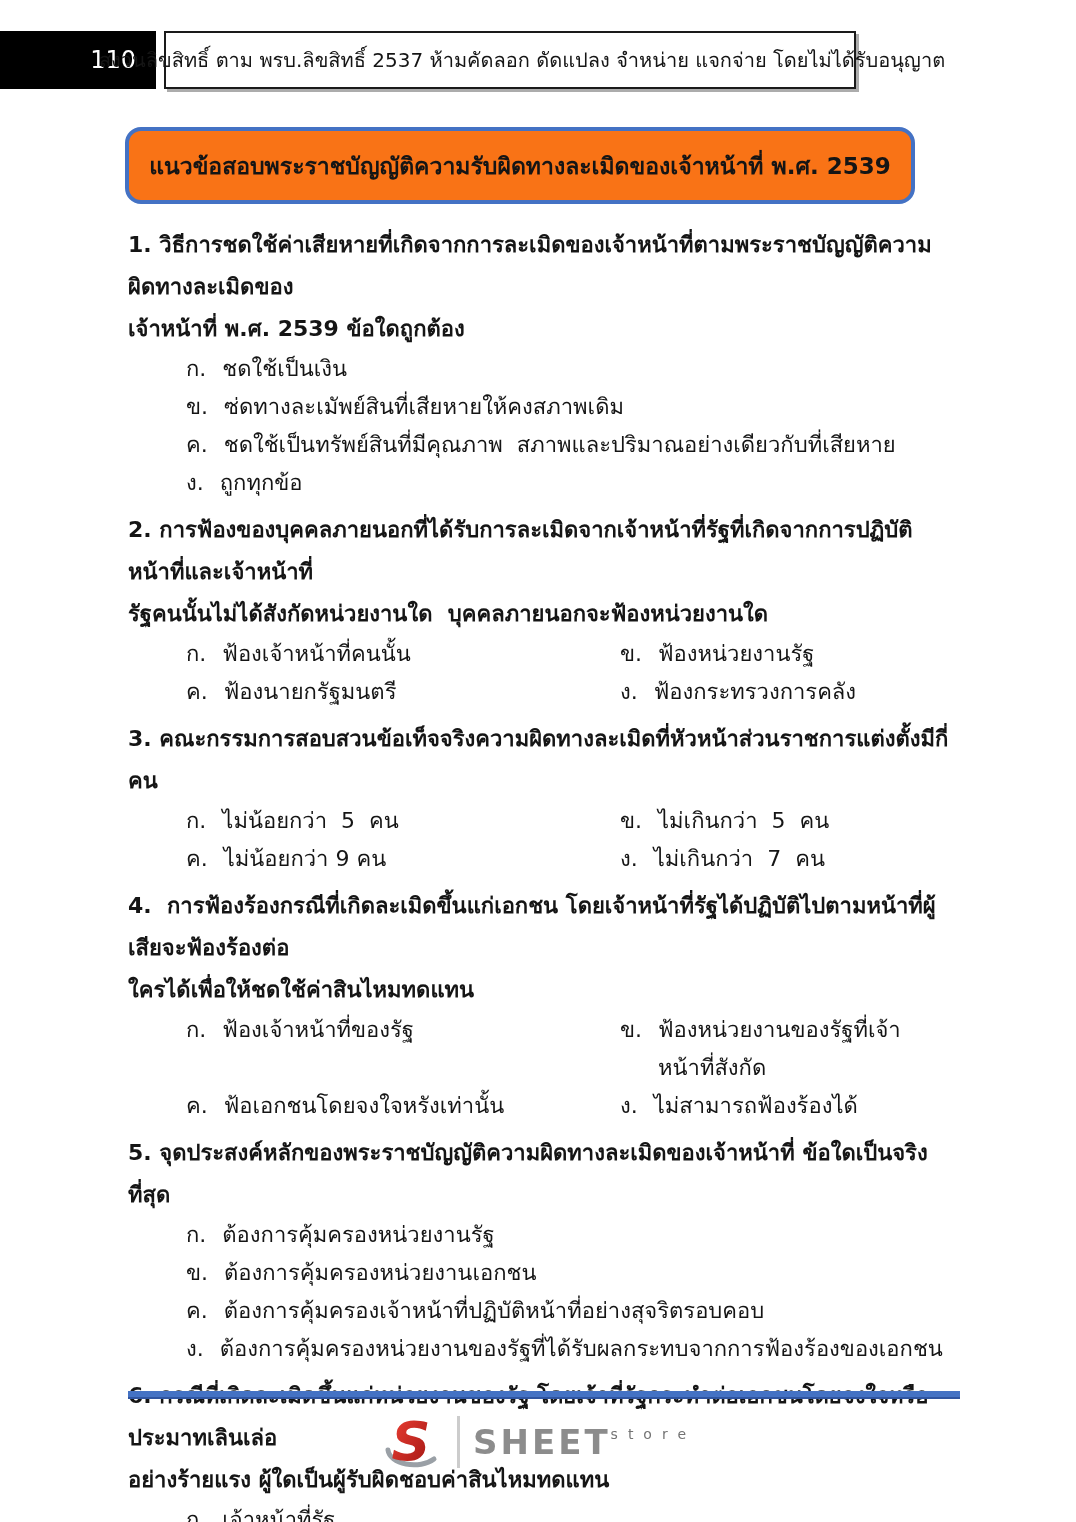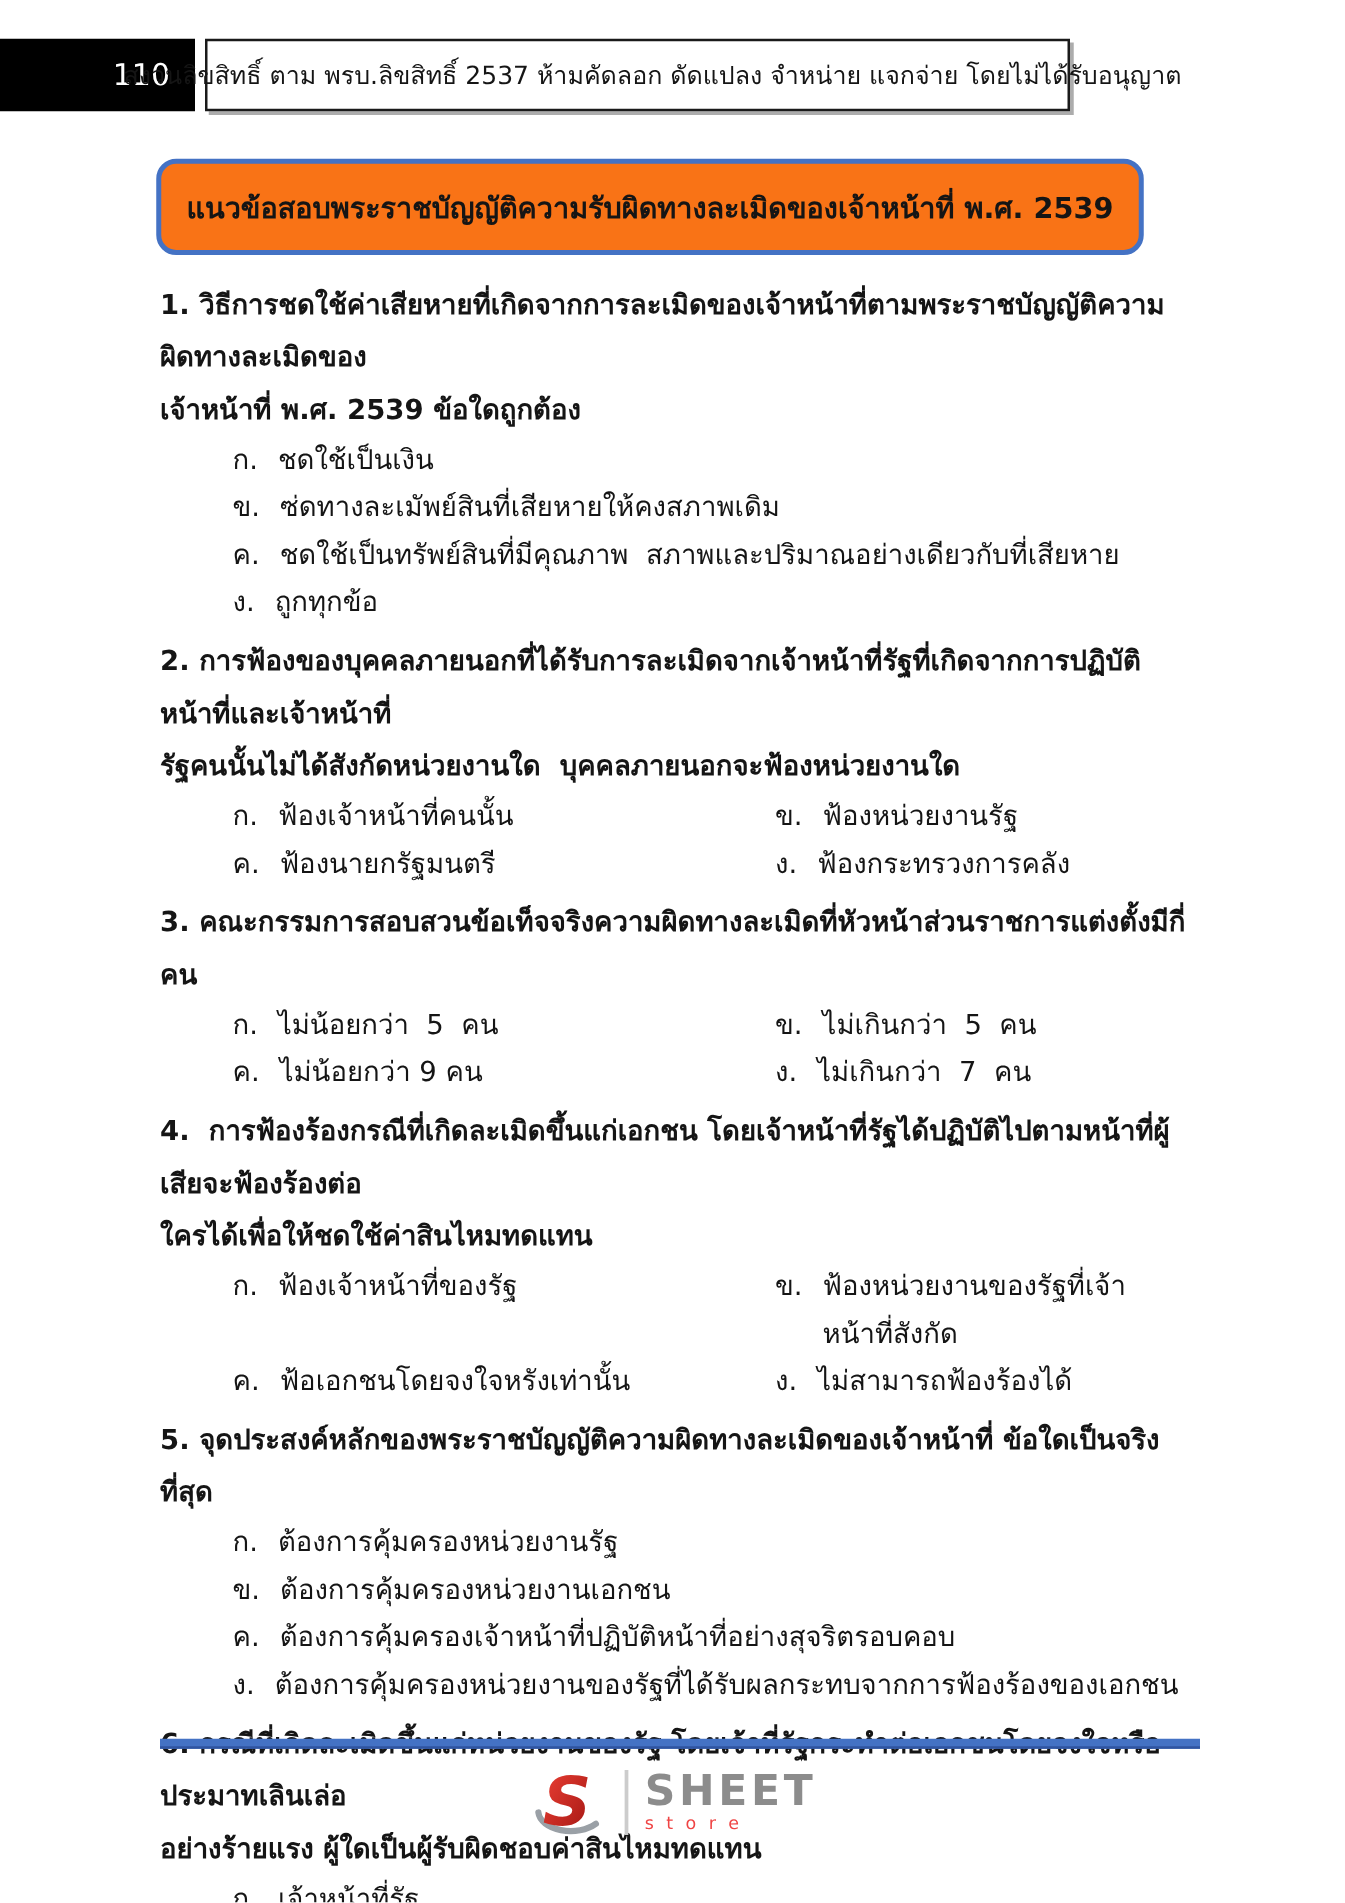--- a/index.html
+++ b/index.html
@@ -58,27 +58,27 @@
     position: absolute; top: 1391px; left: 128px; width: 832px; height: 6px;
     background: #4472C4; border-bottom: 2px solid #2f54a0;
   }
   .logo {
     position: absolute; top: 1410px; left: 50%; transform: translateX(-50%);
     display: flex; align-items: center; gap: 13px;
   }
   .logo-mark { width: 64px; height: 64px; }
   .logo-mark svg { width: 64px; height: 64px; display: block; }
   .logo-sep { width: 3px; height: 52px; background: #cccccc; }
-  .logo-text { display: flex; flex-direction: column; }
+  .logo-text { display: flex; flex-direction: row; }
   .logo-sheet {
     font-size: 34px; font-weight: bold; color: #8c8c8c;
     letter-spacing: 3px; line-height: 34px;
   }
   .logo-store {
-    font-size: 14px; color: #ef4444; letter-spacing: 10px; line-height: 18px;
+    font-size: 14px; color: #737373; letter-spacing: 10px; line-height: 18px;
   }
 </style>
 </head>
 <body>
 
 <div class="page">
 
   <div class="header">
     <div class="page-num-box">
       <span>110</span>

